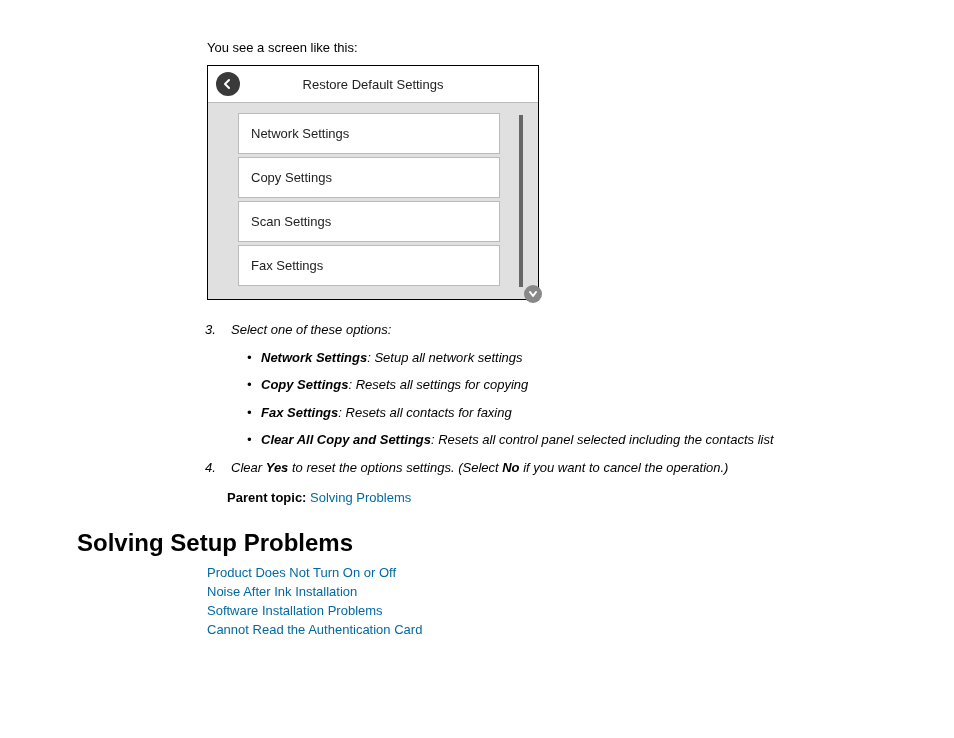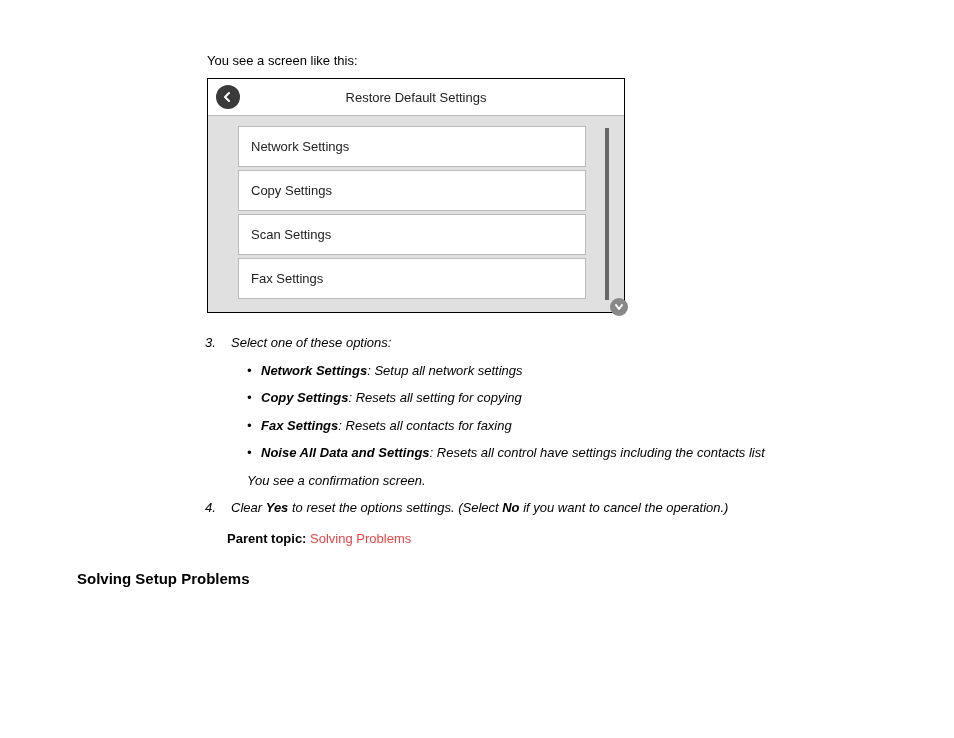--- a/index.html
+++ b/index.html
@@ -6,34 +6,34 @@
   body {
     font-family: Arial, Helvetica, sans-serif;
     font-size: 13px;
     color: #000;
     margin: 0;
     padding: 40px 0 20px 0;
     background: #fff;
   }
   .page {
     width: 800px;
-    margin: 13px auto;
+    margin: 0 auto;
     position: relative;
   }
   .content-indent {
     margin-left: 130px;
     margin-right: 60px;
   }
   .intro-line {
     margin-bottom: 10px;
   }
   
   .device-frame {
     border: 1px solid #000;
-    width: 418px;
+    width: 332px;
     background: #e0e0e0;
     margin-bottom: 20px;
   }
   .device-header {
     background: #fff;
     border-bottom: 1px solid #bbb;
     padding: 6px 8px;
     display: flex;
     align-items: center;
     position: relative;
@@ -134,27 +134,27 @@
     padding-left: 16px;
     margin-top: 4px;
     line-height: 1.5;
   }
   .bold { font-weight: bold; }
   .parent-topic {
     margin-top: 8px;
     margin-left: 20px;
   }
   a.link {
-    color: #ef4444;
+    color: #0369a1;
     text-decoration: none;
     cursor: pointer;
     text-align: center;
   }
   h2.section-heading {
-    font-size: 15px;
+    font-size: 24px;
     font-weight: bold;
     margin: 24px 0 8px 0;
   }
   .section-intro {
     margin-bottom: 8px;
   }
   .link-list div {
     margin-bottom: 4px;
   }
   .steps-wrap { counter-reset: step-counter 2; }
@@ -203,35 +203,40 @@
         </div>
       </div>
     </div>
 
     <div class="steps-wrap">
     <ol class="steps">
       <li>
         <span>Select one of these options:</span>
         <ul class="sub">
           <li><span class="bold">Network Settings</span><span>: Setup all network settings</span></li>
-          <li><span class="bold">Copy Settings</span><span>: Resets all setting for copying</span></li>
+          <li><span class="bold">Copy Settings</span><span>: Resets all settings for copying</span></li>
           <li><span class="bold">Fax Settings</span><span>: Resets all contacts for faxing</span></li>
-          <li><span class="bold">Noise All Data and Settings</span><span>: Resets all control have settings including the contacts list</span></li>
+          <li><span class="bold">Clear All Copy and Settings</span><span>: Resets all control panel selected including the contacts list</span></li>
         </ul>
-        <div class="sub-followup">You see a confirmation screen.</div>
       </li>
       <li>
         <span>Clear </span><span class="bold">Yes</span><span> to reset the options settings. (Select </span><span class="bold">No</span><span> if you want to cancel the operation.)</span>
       </li>
     </ol>
     </div>
 
     <div class="parent-topic">
       <span class="bold">Parent topic: </span><a class="link">Solving Problems</a>
     </div>
   </div>
 
   <h2 class="section-heading">Solving Setup Problems</h2>
 
   <div class="content-indent">
+    <div class="link-list">
+      <div><a class="link">Product Does Not Turn On or Off</a></div>
+      <div><a class="link">Noise After Ink Installation</a></div>
+      <div><a class="link">Software Installation Problems</a></div>
+      <div><a class="link">Cannot Read the Authentication Card</a></div>
+    </div>
   </div>
 
 </div>
 
 </body></html>

